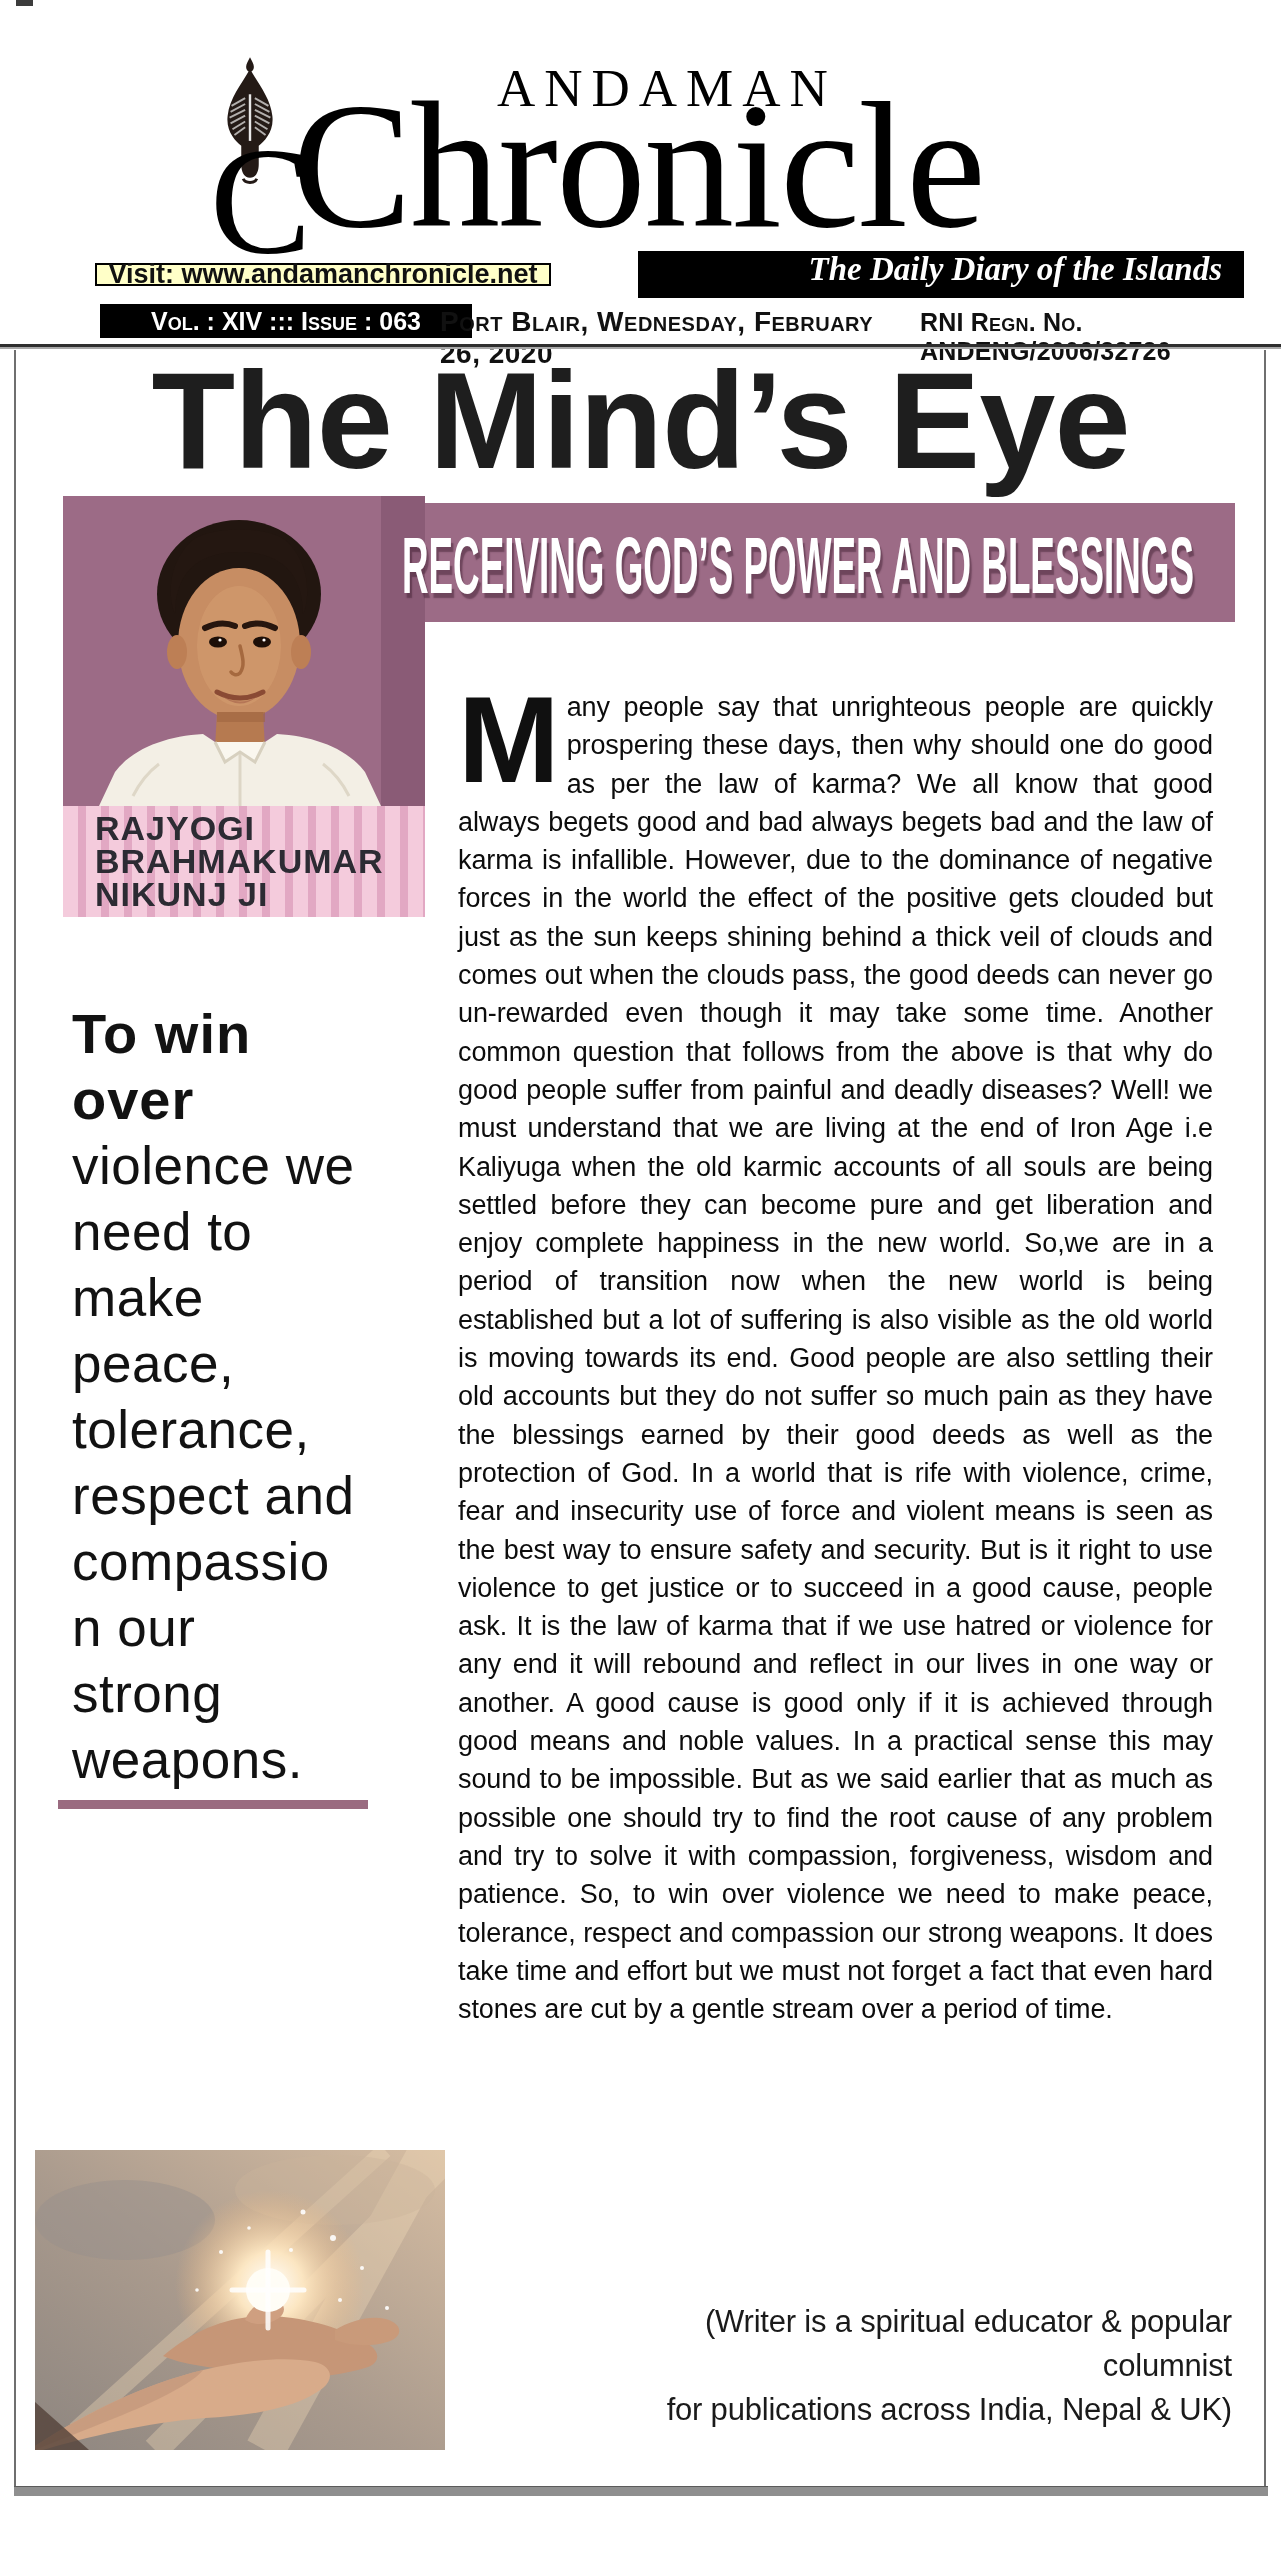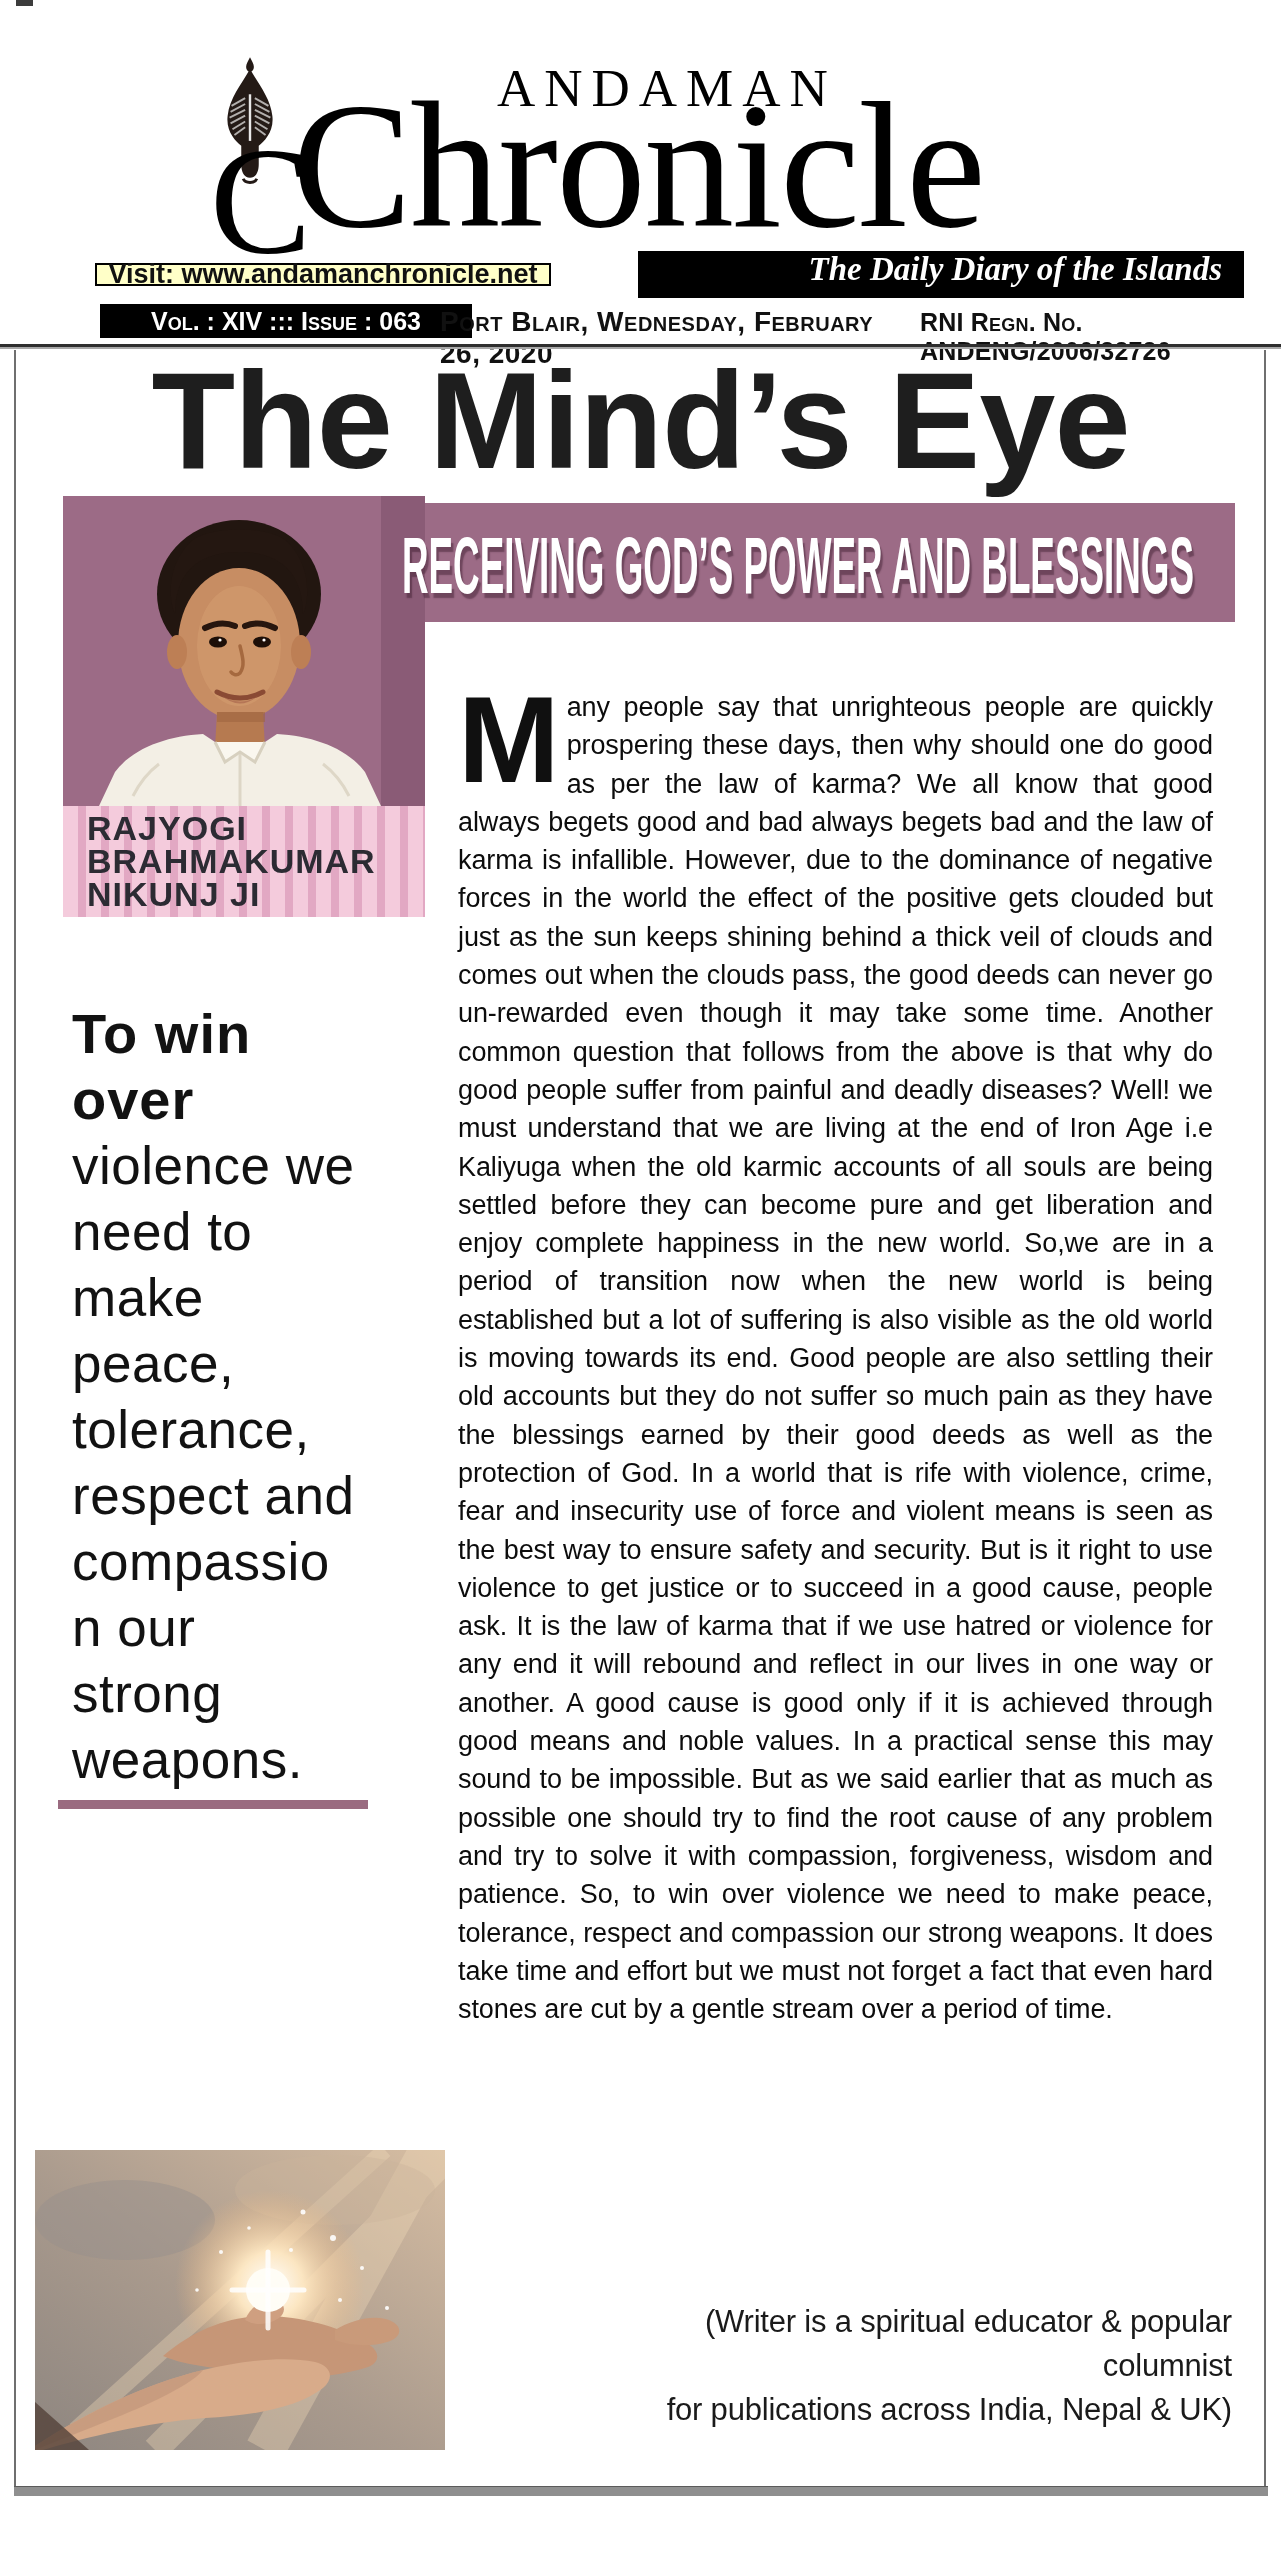--- a/index.html
+++ b/index.html
@@ -38,21 +38,21 @@
   
   .kicker-bar{left:425px;top:503px;width:810px;height:119px;background:#9c6b86;}
   .portrait{left:63px;top:496px;width:362px;height:310px;}
   .kicker-text{left:402px;top:520px;font-size:80px;font-weight:bold;color:#fff;white-space:nowrap;
                transform:scaleX(0.46);transform-origin:left center;letter-spacing:0;
                text-shadow:5px 5px 2px rgba(55,25,42,.45);}
 
   
   .name-plate{left:63px;top:806px;width:362px;height:111px;box-sizing:border-box;
               background:repeating-linear-gradient(90deg,#f4cbdc 0 15px,#e2a8c3 15px 23px);
-              display:flex;align-items:center;padding-left:24px;}
+              display:flex;align-items:center;padding-left:32px;}
   .name-plate-text{font-size:34px;font-weight:bold;color:#2c2b33;line-height:33px;white-space:pre-line;letter-spacing:1px;}
 
   
   .pull-quote{left:72px;top:985px;width:352px;color:#121212;margin-top:16px;}
   .pq-lead{display:block;font-size:56px;font-weight:bold;line-height:66px;white-space:pre-line;letter-spacing:1px;}
   .pq-rest{display:block;font-size:53px;line-height:66px;white-space:pre-line;letter-spacing:0.5px;}
   .pq-rule{left:58px;top:1800px;width:310px;height:9px;background:#9a6b80;}
 
   
   .hands{left:35px;top:2150px;width:410px;height:300px;}

